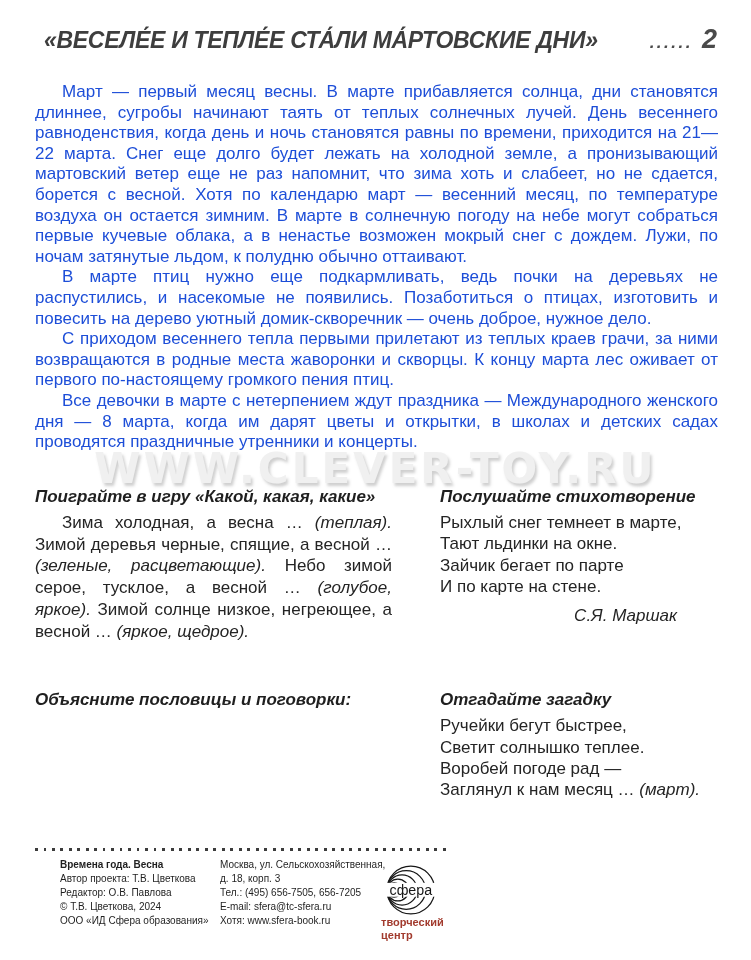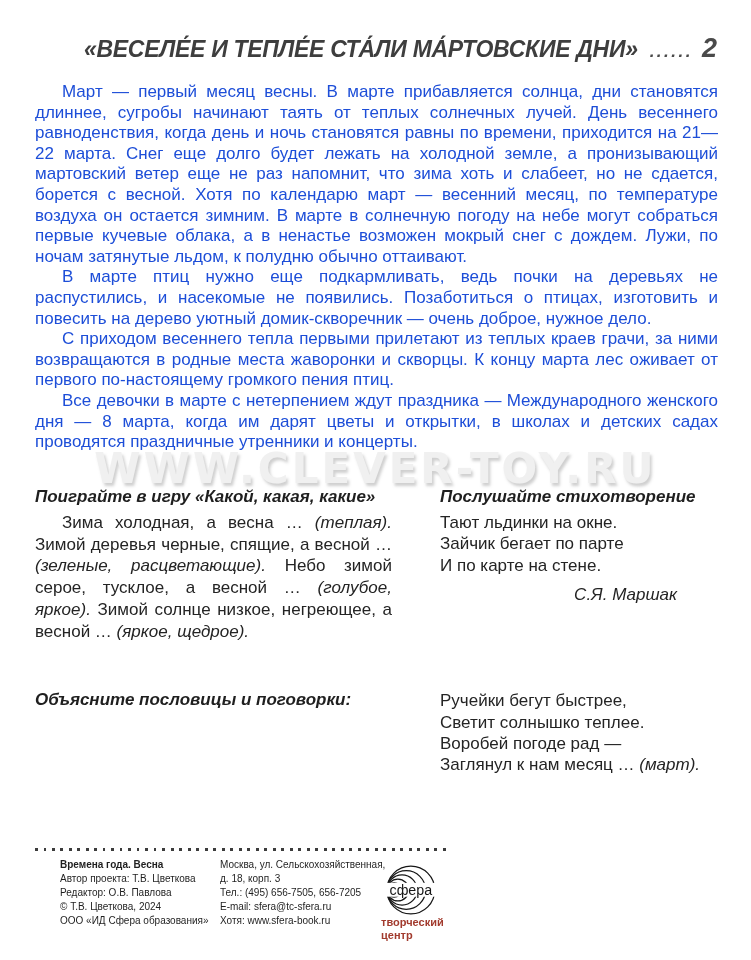--- a/index.html
+++ b/index.html
@@ -1,20 +1,20 @@
 <!DOCTYPE html>
 <html><head>
 <meta charset="utf-8">
 <style>
   html,body{margin:0;padding:0;background:#fff;}
   .page{position:relative;width:751px;height:960px;background:#fff;overflow:hidden;
         font-family:"Liberation Sans",sans-serif;color:#262626;}
 
   
-  .title-row{position:absolute;left:44px;right:34px;top:33px;display:flex;align-items:baseline;margin-left:40px;}
+  .title-row{position:absolute;left:44px;right:34px;top:24px;display:flex;align-items:baseline;}
   .title{margin:0;font-size:23px;font-weight:bold;font-style:italic;color:#3e3e3e;
          letter-spacing:-0.3px;white-space:nowrap;}
   .dots{margin-left:auto;padding-left:10px;font-weight:bold;font-style:italic;
         font-size:17px;color:#4a4a4a;letter-spacing:2.5px;}
   .pagenum{margin-left:9px;font-size:27px;font-weight:bold;font-style:italic;color:#4a4a4a;}
 
   
   .article{position:absolute;left:35px;top:82px;width:683px;font-size:17px;
            line-height:20.6px;text-align:justify;color:#1d4ed8;}
   .article p{margin:0;text-indent:27px;}
@@ -71,31 +71,33 @@
 
   <section class="grid">
 
     <div>
       <h2 class="sec-h">Поиграйте в игру «Какой, какая, какие»</h2>
       <p class="game-text"><span>Зима холодная, а весна … </span><span class="it">(теплая).</span><span> Зимой деревья черные, спящие, а весной … </span><span class="it">(зеленые, расцветающие).</span><span> Небо зимой серое, тусклое, а весной … </span><span class="it">(голубое, яркое).</span><span> Зимой солнце низкое, негреющее, а весной … </span><span class="it">(яркое, щедрое).</span></p>
     </div>
 
     <div>
       <h2 class="sec-h">Послушайте стихотворение</h2>
+      <div class="vline">Рыхлый снег темнеет в марте,</div>
       <div class="vline">Тают льдинки на окне.</div>
       <div class="vline">Зайчик бегает по парте</div>
       <div class="vline">И по карте на стене.</div>
       <div class="author">С.Я. Маршак</div>
     </div>
 
     <div>
       <h2 class="sec-h">Объясните пословицы и поговорки:</h2>
     </div>
 
     <div>
+      <h2 class="sec-h">Отгадайте загадку</h2>
       <div class="vline">Ручейки бегут быстрее,</div>
       <div class="vline">Светит солнышко теплее.</div>
       <div class="vline">Воробей погоде рад —</div>
       <div class="vline"><span>Заглянул к нам месяц … </span><span class="it">(март).</span></div>
     </div>
 
   </section>
 
   <footer class="footer">
     <div class="dotline"></div>

